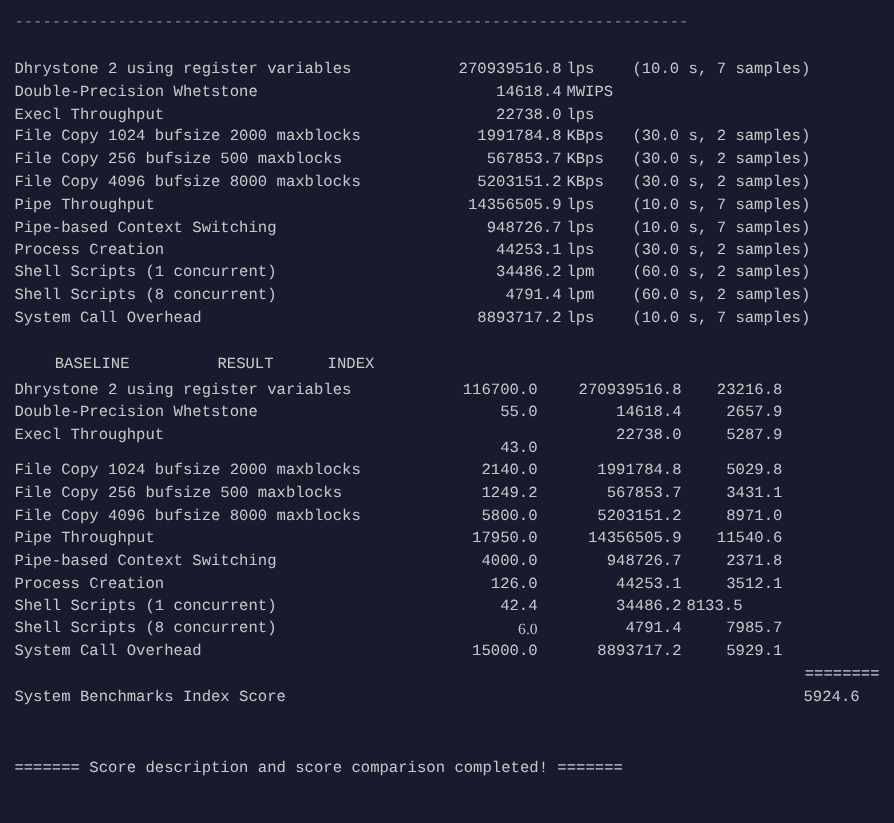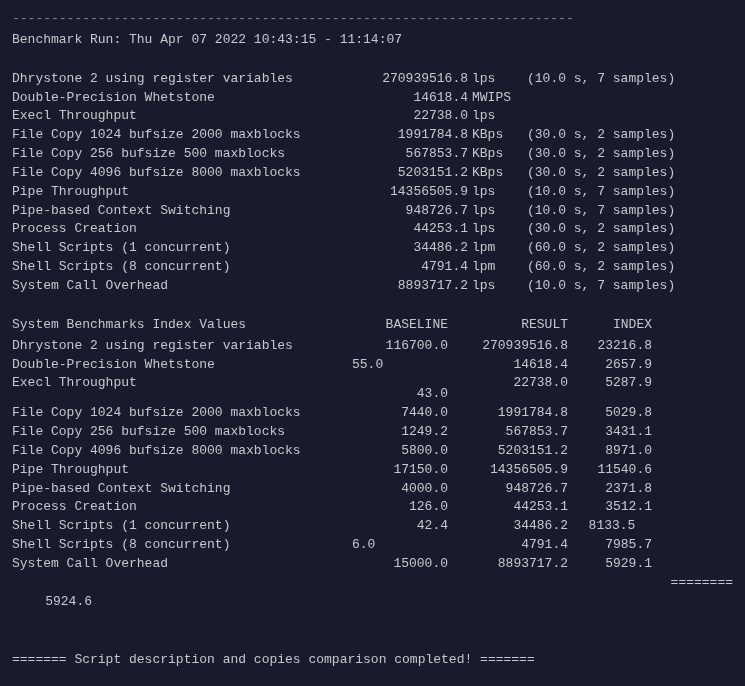--- a/index.html
+++ b/index.html
@@ -34,21 +34,20 @@
     }
   </style>
 </head>
 <body>
 
 <div class="terminal">
 
   <div class="separator">------------------------------------------------------------------------</div>
 
   <div class="section">
-    <div>Benchmark Run: Thu Apr 07 2022 10:43:15 - 11:14:07</div>
   </div>
 
   <div class="blank"></div>
 
   <div class="section">
 
   <div style="display: flex; white-space: pre;"><span style="min-width: 340px;">Dhrystone 2 using register variables</span><span style="min-width: 120px; text-align: right; padding-right: 4px;">270939516.8</span><span style="min-width: 55px;">lps</span><span>(10.0 s, 7 samples)</span></div>
       <div style="display: flex; white-space: pre;"><span style="min-width: 340px;">Double-Precision Whetstone</span><span style="min-width: 120px; text-align: right; padding-right: 4px;">14618.4</span><span style="min-width: 55px;">MWIPS</span></div>
       <div style="display: flex; white-space: pre;"><span style="min-width: 340px;">Execl Throughput</span><span style="min-width: 120px; text-align: right; padding-right: 4px;">22738.0</span><span style="min-width: 55px;">lps</span></div>
       <div style="display: flex; white-space: pre;"><span style="min-width: 340px;">File Copy 1024 bufsize 2000 maxblocks</span><span style="min-width: 120px; text-align: right; padding-right: 4px;">1991784.8</span><span style="min-width: 55px;">KBps</span><span>(30.0 s, 2 samples)</span></div>
@@ -59,35 +58,35 @@
       <div style="display: flex; white-space: pre;"><span style="min-width: 340px;">Process Creation</span><span style="min-width: 120px; text-align: right; padding-right: 4px;">44253.1</span><span style="min-width: 55px;">lps</span><span>(30.0 s, 2 samples)</span></div>
       <div style="display: flex; white-space: pre;"><span style="min-width: 340px;">Shell Scripts (1 concurrent)</span><span style="min-width: 120px; text-align: right; padding-right: 4px;">34486.2</span><span style="min-width: 55px;">lpm</span><span>(60.0 s, 2 samples)</span></div>
       <div style="display: flex; white-space: pre;"><span style="min-width: 340px;">Shell Scripts (8 concurrent)</span><span style="min-width: 120px; text-align: right; padding-right: 4px;">4791.4</span><span style="min-width: 55px;">lpm</span><span>(60.0 s, 2 samples)</span></div>
       <div style="display: flex; white-space: pre;"><span style="min-width: 340px;">System Call Overhead</span><span style="min-width: 120px; text-align: right; padding-right: 4px;">8893717.2</span><span style="min-width: 55px;">lps</span><span>(10.0 s, 7 samples)</span></div>
     </div>
 
   <div class="blank"></div>
 
   <div class="section">
 
-  <div style="display: flex; white-space: pre; margin-bottom: 2px;"><span style="min-width: 340px;">System Benchmarks Index Values</span><span style="min-width: 100px; text-align: right; padding-right: 4px;">BASELINE</span><span style="min-width: 120px; text-align: right; padding-right: 4px;">RESULT</span><span style="min-width: 80px; text-align: right;">INDEX</span></div>
+  <div style="display: flex; white-space: pre; margin-bottom: 2px;"><span style="min-width: 100px; text-align: right; padding-right: 4px;">BASELINE</span><span style="min-width: 120px; text-align: right; padding-right: 4px;">RESULT</span><span style="min-width: 80px; text-align: right;">INDEX</span></div>
       <div style="display: flex; white-space: pre;"><span style="min-width: 340px;">Dhrystone 2 using register variables</span><span style="min-width: 100px; text-align: right; padding-right: 4px;">116700.0</span><span style="min-width: 120px; text-align: right; padding-right: 4px;">270939516.8</span><span style="min-width: 80px; text-align: right;">23216.8</span></div>
-      <div style="display: flex; white-space: pre;"><span style="min-width: 340px;">Double-Precision Whetstone</span><span style="min-width: 100px; text-align: left; padding-right: 4px;">55.0</span><span style="min-width: 120px; text-align: right; padding-right: 4px;">14618.4</span><span style="min-width: 80px; text-align: right;">2657.9</span></div>
+      <div style="display: flex; white-space: pre;"><span style="min-width: 340px;">Double-Precision Whetstone</span><span style="min-width: 100px; text-align: right; padding-right: 4px;">55.0</span><span style="min-width: 120px; text-align: right; padding-right: 4px;">14618.4</span><span style="min-width: 80px; text-align: right;">2657.9</span></div>
       <div style="display: flex; white-space: pre;"><span style="min-width: 340px;">Execl Throughput</span><span style="min-width: 100px; text-align: right; padding-right: 4px; margin-top: 11px;">43.0</span><span style="min-width: 120px; text-align: right; padding-right: 4px;">22738.0</span><span style="min-width: 80px; text-align: right;">5287.9</span></div>
-      <div style="display: flex; white-space: pre;"><span style="min-width: 340px;">File Copy 1024 bufsize 2000 maxblocks</span><span style="min-width: 100px; text-align: right; padding-right: 4px;">7440.0</span><span style="min-width: 120px; text-align: right; padding-right: 4px;">1991784.8</span><span style="min-width: 80px; text-align: right;">5029.8</span></div>
+      <div style="display: flex; white-space: pre;"><span style="min-width: 340px;">File Copy 1024 bufsize 2000 maxblocks</span><span style="min-width: 100px; text-align: right; padding-right: 4px;">2140.0</span><span style="min-width: 120px; text-align: right; padding-right: 4px;">1991784.8</span><span style="min-width: 80px; text-align: right;">5029.8</span></div>
       <div style="display: flex; white-space: pre;"><span style="min-width: 340px;">File Copy 256 bufsize 500 maxblocks</span><span style="min-width: 100px; text-align: right; padding-right: 4px;">1249.2</span><span style="min-width: 120px; text-align: right; padding-right: 4px;">567853.7</span><span style="min-width: 80px; text-align: right;">3431.1</span></div>
       <div style="display: flex; white-space: pre;"><span style="min-width: 340px;">File Copy 4096 bufsize 8000 maxblocks</span><span style="min-width: 100px; text-align: right; padding-right: 4px;">5800.0</span><span style="min-width: 120px; text-align: right; padding-right: 4px;">5203151.2</span><span style="min-width: 80px; text-align: right;">8971.0</span></div>
-      <div style="display: flex; white-space: pre;"><span style="min-width: 340px;">Pipe Throughput</span><span style="min-width: 100px; text-align: right; padding-right: 4px;">17150.0</span><span style="min-width: 120px; text-align: right; padding-right: 4px;">14356505.9</span><span style="min-width: 80px; text-align: right;">11540.6</span></div>
+      <div style="display: flex; white-space: pre;"><span style="min-width: 340px;">Pipe Throughput</span><span style="min-width: 100px; text-align: right; padding-right: 4px;">17950.0</span><span style="min-width: 120px; text-align: right; padding-right: 4px;">14356505.9</span><span style="min-width: 80px; text-align: right;">11540.6</span></div>
       <div style="display: flex; white-space: pre;"><span style="min-width: 340px;">Pipe-based Context Switching</span><span style="min-width: 100px; text-align: right; padding-right: 4px;">4000.0</span><span style="min-width: 120px; text-align: right; padding-right: 4px;">948726.7</span><span style="min-width: 80px; text-align: right;">2371.8</span></div>
       <div style="display: flex; white-space: pre;"><span style="min-width: 340px;">Process Creation</span><span style="min-width: 100px; text-align: right; padding-right: 4px;">126.0</span><span style="min-width: 120px; text-align: right; padding-right: 4px;">44253.1</span><span style="min-width: 80px; text-align: right;">3512.1</span></div>
-      <div style="display: flex; white-space: pre;"><span style="min-width: 340px;">Shell Scripts (1 concurrent)</span><span style="min-width: 100px; text-align: right; padding-right: 4px;">42.4</span><span style="min-width: 120px; text-align: right; padding-right: 4px;">34486.2</span><span style="min-width: 80px; text-align: center;">8133.5</span></div>
-      <div style="display: flex; white-space: pre;"><span style="min-width: 340px;">Shell Scripts (8 concurrent)</span><span style="min-width: 100px; text-align: left; padding-right: 4px;">6.0</span><span style="min-width: 120px; text-align: right; padding-right: 4px;">4791.4</span><span style="min-width: 80px; text-align: right;">7985.7</span></div>
+      <div style="display: flex; white-space: pre;"><span style="min-width: 340px;">Shell Scripts (1 concurrent)</span><span style="min-width: 100px; text-align: right; padding-right: 4px;">42.4</span><span style="min-width: 120px; text-align: right; padding-right: 4px;">34486.2</span><span style="min-width: 80px; text-align: left;">8133.5</span></div>
+      <div style="display: flex; white-space: pre;"><span style="min-width: 340px;">Shell Scripts (8 concurrent)</span><span style="min-width: 100px; text-align: right; padding-right: 4px; font-family: Liberation Serif, serif;">6.0</span><span style="min-width: 120px; text-align: right; padding-right: 4px;">4791.4</span><span style="min-width: 80px; text-align: right;">7985.7</span></div>
       <div style="display: flex; white-space: pre;"><span style="min-width: 340px;">System Call Overhead</span><span style="min-width: 100px; text-align: right; padding-right: 4px;">15000.0</span><span style="min-width: 120px; text-align: right; padding-right: 4px;">8893717.2</span><span style="min-width: 80px; text-align: right;">5929.1</span></div>
       <div style="text-align: right;">========</div>
-      <div style="display: flex; white-space: pre;"><span style="min-width: 80px; text-align: right;">5924.6</span></div>
+      <div style="display: flex; white-space: pre;"><span style="flex: 1 1 0%;">System Benchmarks Index Score</span><span style="min-width: 80px; text-align: center;">5924.6</span></div>
     </div>
 
   <div class="blank"></div>
   <div class="blank"></div>
 
-  <div class="final-line">======= Script description and copies comparison completed! =======</div>
+  <div class="final-line">======= Score description and score comparison completed! =======</div>
 
 </div>
 
 </body></html>

